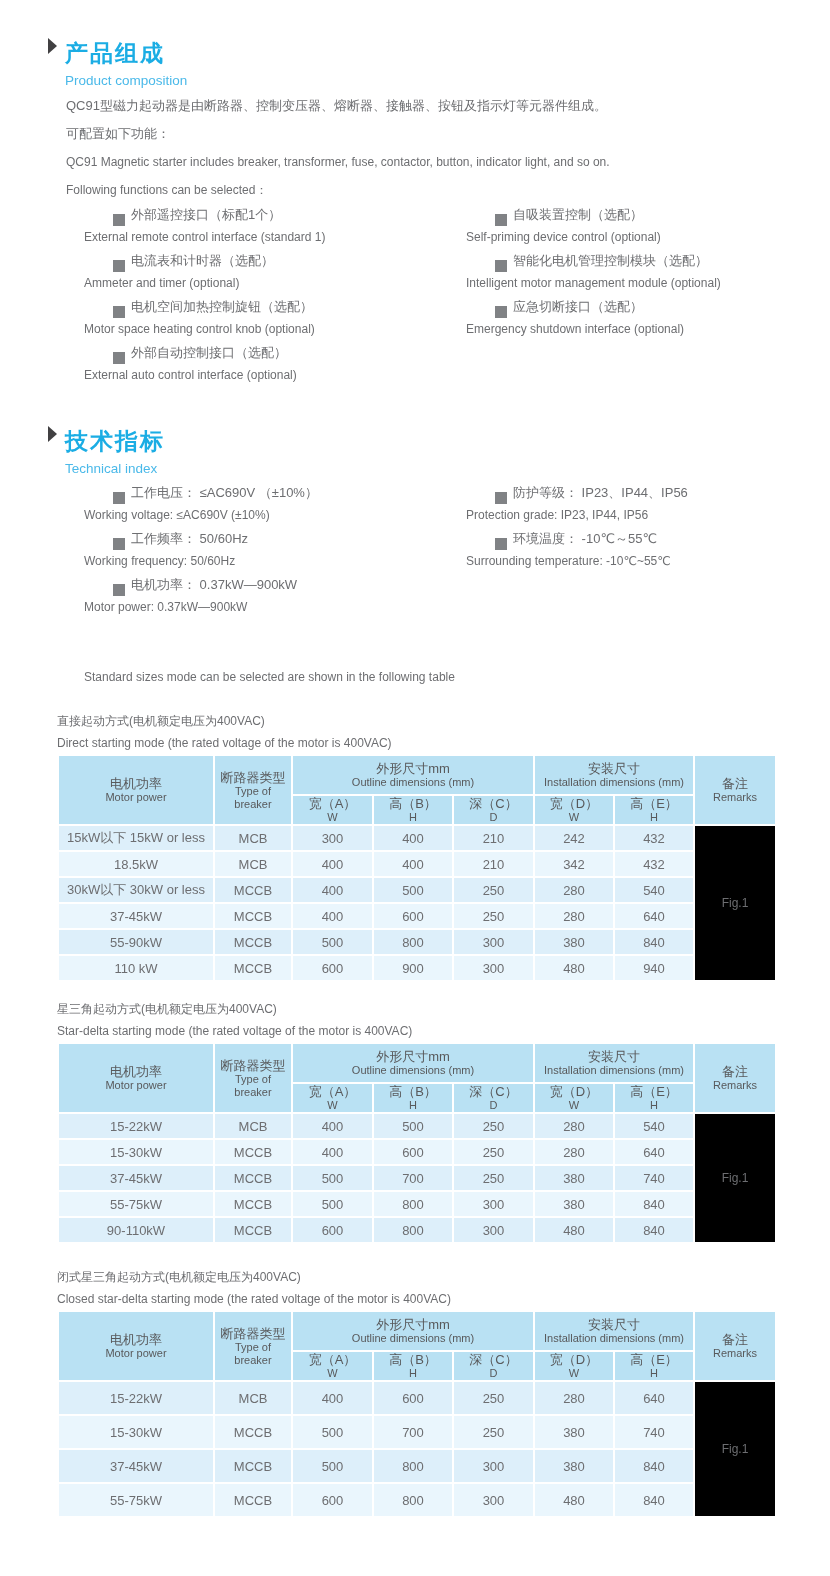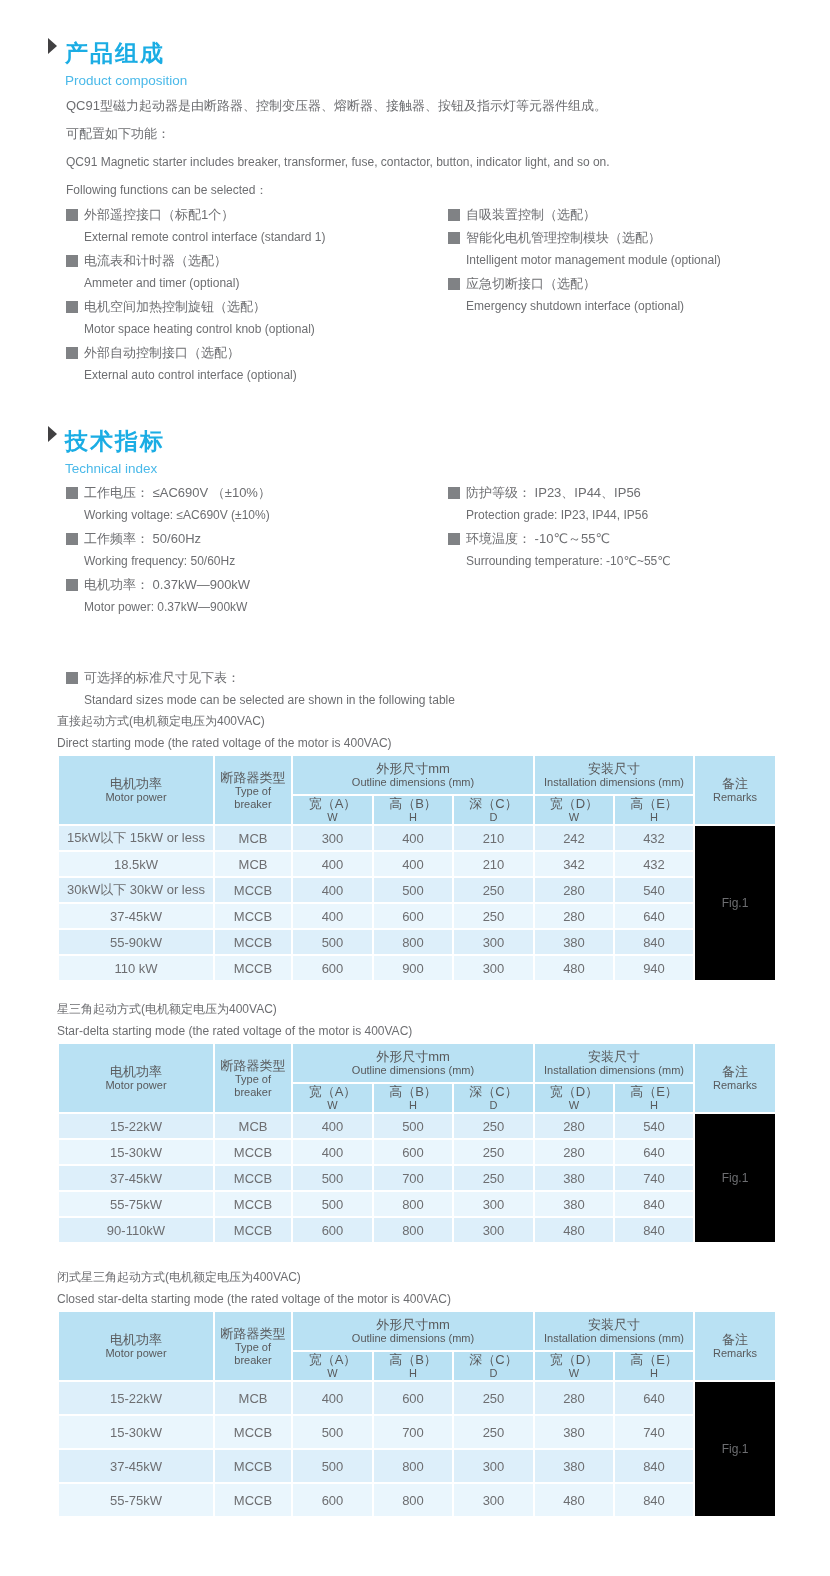--- a/index.html
+++ b/index.html
@@ -18,21 +18,21 @@
 
   
   .intro { position:absolute; left:66px; top:92px; }
   .intro .line { height:28px; line-height:28px; white-space:nowrap; }
   .zh-text { font-size:13px; color:#6d6e71; }
   .en-text { font-size:12px; color:#6d6e71; }
 
   
   .blist { position:absolute; }
   .b-item { }
-  .b-zh { line-height:23px; font-size:13px; white-space:nowrap; display:flex; align-items:center; }
+  .b-zh { line-height:23px; font-size:13px; white-space:nowrap; display:flex; align-items:flex-end;margin-left:47px; }
   .b-en { line-height:23px; font-size:12px; padding-left:18px; white-space:nowrap; }
   .sq-icon { display:inline-block; width:12px; height:12px; background:#808285; margin-right:6px; flex:0 0 auto; }
 
   
   .tbl-wrap { position:absolute; left:57px; }
   .tbl-caption { font-size:12px; line-height:22px; color:#6d6e71; white-space:nowrap; }
   table.spec { border-collapse:collapse; table-layout:fixed; width:718px; margin-top:0; }
   table.spec th, table.spec td { border:2px solid #ffffff; text-align:center; vertical-align:middle; padding:0; overflow:hidden; }
   table.spec thead th { background:#b9e1f3; color:#58595b; font-weight:normal; }
   table.spec thead tr:first-child { height:40px; }
@@ -96,20 +96,21 @@
       <div class="b-en">External auto control interface (optional)</div>
     </div>
   </div>
 
   <div class="blist" style="left:448px; top:203px;">
     <div class="b-item">
       <div class="b-zh">
           <span class="sq-icon"></span>
           <span>自吸装置控制（选配）</span>
         </div>
+      <div class="b-en">Self-priming device control (optional)</div>
     </div>
     <div class="b-item">
       <div class="b-zh">
           <span class="sq-icon"></span>
           <span>智能化电机管理控制模块（选配）</span>
         </div>
       <div class="b-en">Intelligent motor management module (optional)</div>
     </div>
     <div class="b-item">
       <div class="b-zh">
@@ -164,24 +165,20 @@
       <div class="b-zh">
           <span class="sq-icon"></span>
           <span>环境温度： -10℃～55℃</span>
         </div>
       <div class="b-en">Surrounding temperature: -10℃~55℃</div>
     </div>
   </div>
 
   <div class="blist" style="left:66px; top:666px;">
     <div class="b-item">
-      <div class="b-zh">
-          <span class="sq-icon"></span>
-          <span>可选择的标准尺寸见下表：</span>
-        </div>
       <div class="b-en">Standard sizes mode can be selected are shown in the following table</div>
     </div>
   </div>
 
   <div class="tbl-wrap" style="top:710px;">
     <div class="tbl-caption">直接起动方式(电机额定电压为400VAC)</div>
     <div class="tbl-caption">Direct starting mode (the rated voltage of the motor is 400VAC)</div>
     <table class="spec rows-26">
         <colgroup>
           <col style="width: 156px;">

